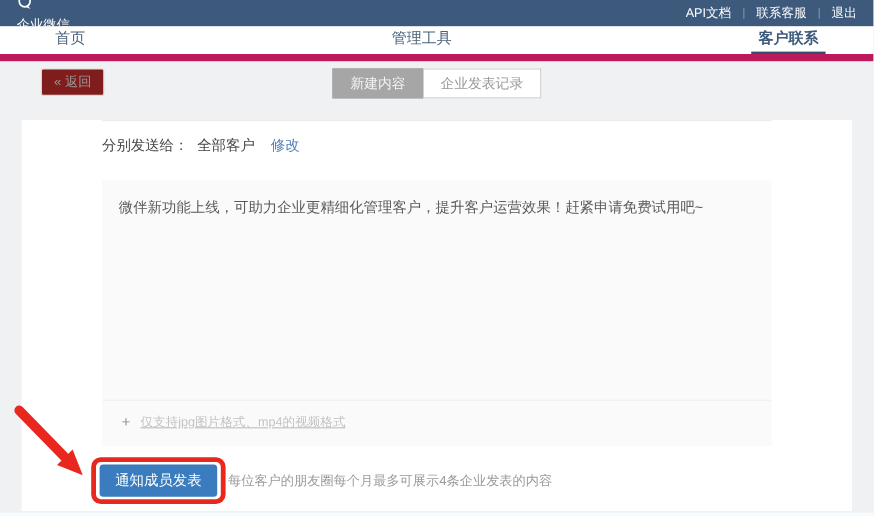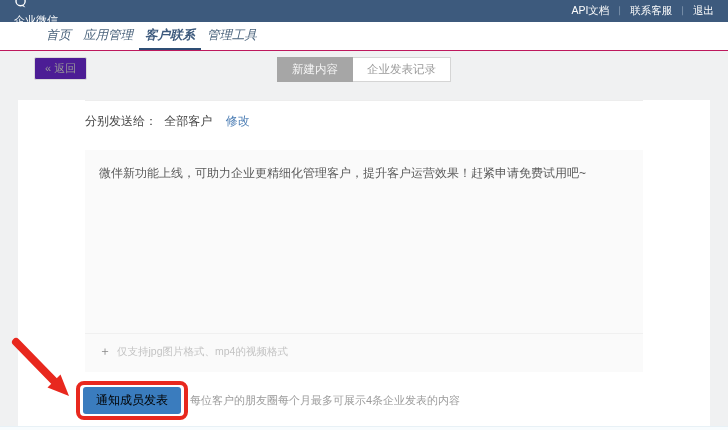--- a/index.html
+++ b/index.html
@@ -18,32 +18,31 @@
     padding:0 14px; font-size:11px;
   }
   .brand { display:flex; align-items:flex-start; gap:4px;flex-direction:column; }
   .brand svg { display:block; }
   .topbar-right { display:flex; align-items:flex-start; gap:6px; font-size:10.5px; color:#fdfdfd; }
   .topbar-sep { color:#9fb1c4; font-size:9px; }
   .topbar-link { cursor:pointer; }
   
   .navbar {
     height:29px; background:#ffffff;
-    display:flex; align-items:stretch; justify-content:flex-start;
+    display:flex; align-items:stretch; justify-content:space-between;
     padding:0 40px; font-size:12.5px; color:#4a637c;
-    border-bottom:1px solid #be185d;
-    font-style:italic;
+    border-bottom:6px solid #be185d;
   }
   .nav-item { display:flex; align-items:center; padding:0 6px; border-bottom:2px solid transparent; cursor:pointer; }
   .nav-item.active { border-bottom-color:#2e4e74; color:#3d5a7d; font-weight:bold; }
   
   .toolbar { position:relative; height:33px; }
   .back-btn {
     position:absolute; left:34px; top:6px;
-    background:#4c1d95; border:1px solid #d9d9d9; border-radius:2px;
+    background:#7f1d1d; border:1px solid #d9d9d9; border-radius:2px;
     color:#999; font-size:11px; padding:3px 10px; cursor:pointer;
   }
   .tab-group {
     position:absolute; left:50%; top:6px; transform:translateX(-50%);
     display:flex;
   }
   .tab {
     font-size:11.5px; padding:4px 14px; cursor:pointer;
     border:1px solid #d5d5d5; background:#fff; color:#999;
   }
@@ -62,29 +61,29 @@
     margin-top:20px; height:222px; background:#fafafa;
     display:flex; flex-direction:column; justify-content:space-between;gap:32px;
   }
   .message-area { padding:14px; font-size:12px; color:#5a5a5a; line-height:1.5; flex:1; cursor:text; }
   .media-row {
     border-top:1px solid #f0f0f0; padding:9px 14px 12px 14px;
     display:flex; align-items:baseline; gap:6px;
   }
   .add-media { color:#666; font-size:12px; cursor:pointer; display:flex; align-items:baseline; gap:6px; }
   .plus { color:#888; font-size:12px; }
-  .media-hint { color:#c3c3c3; font-size:10.5px; }
+  .media-hint { color:#c3c3c3; font-size:10.5px;text-decoration:underline; }
   
   .action-row { margin-top:9px; display:flex; align-items:center; }
   .highlight-box {
     border:4px solid #e8281e; border-radius:8px; padding:2px 3px;
     display:inline-block; margin-left:-9px; background:transparent;
   }
   .publish-btn {
-    background:#3a7cbe; color:#000000; font-size:12px; border:none;
+    background:#3a7cbe; color:#ffffff; font-size:12px; border:none;
     padding:5px 13px; border-radius:3px; cursor:pointer;
   }
   .publish-note { font-size:11px; color:#9b9b9b; margin-left:2px; }
   
   .annot-arrow { position:absolute; left:8px; top:337px; z-index:5; pointer-events:none; }
   
   .bottom-strip { position:absolute; left:0; bottom:0; width:100%; height:4px;
     background:#f8fcfe; border-top:1px solid #e8f1f6; }
 </style>
 </head>
@@ -104,23 +103,22 @@
     <span class="topbar-link">API文档</span>
     <span class="topbar-sep">｜</span>
     <span class="topbar-link">联系客服</span>
     <span class="topbar-sep">｜</span>
     <span class="topbar-link">退出</span>
   </div>
 </div>
 
 <div class="navbar">
   <div class="nav-item">首页</div>
-  <div class="nav-item">应用管理</div>
+  <div class="nav-item">管理工具</div>
   <div class="nav-item active">客户联系</div>
-  <div class="nav-item">管理工具</div>
 </div>
 
 <div class="toolbar">
   <button class="back-btn">« 返回</button>
   <div class="tab-group">
     <div class="tab active">新建内容</div>
     <div class="tab">企业发表记录</div>
   </div>
 </div>
 

